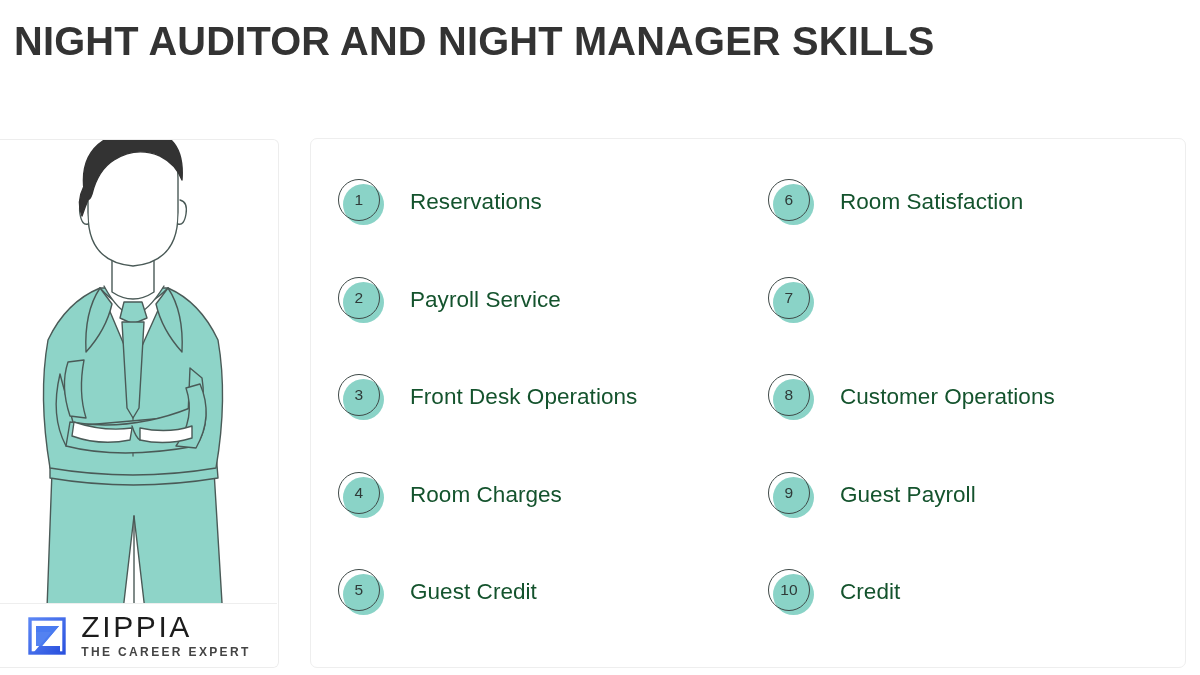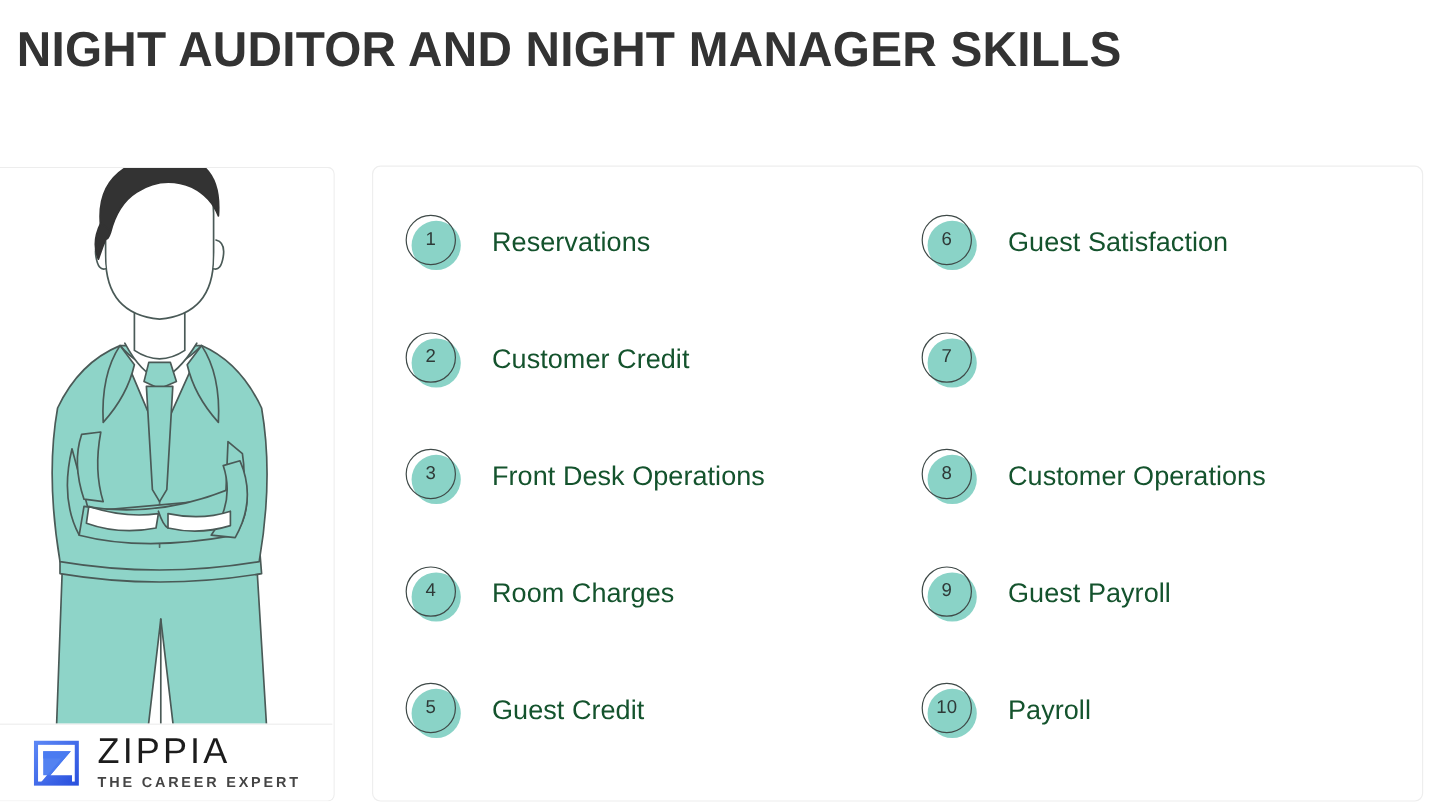--- a/index.html
+++ b/index.html
@@ -264,31 +264,31 @@
       <span class="skill-label">Reservations</span>
     </div>
 
     <div class="skill-item">
       <span class="badge-wrap">
         <span class="badge-blob"></span>
         <span class="badge-ring">
           <span class="badge-num">6</span>
         </span>
       </span>
-      <span class="skill-label">Guest Satisfaction</span>
+      <span class="skill-label">Room Satisfaction</span>
     </div>
 
     <div class="skill-item">
       <span class="badge-wrap">
         <span class="badge-blob"></span>
         <span class="badge-ring">
           <span class="badge-num">2</span>
         </span>
       </span>
-      <span class="skill-label">Customer Credit</span>
+      <span class="skill-label">Payroll Service</span>
     </div>
 
     <div class="skill-item">
       <span class="badge-wrap">
         <span class="badge-blob"></span>
         <span class="badge-ring">
           <span class="badge-num">7</span>
         </span>
       </span>
     </div>
@@ -343,17 +343,17 @@
       <span class="skill-label">Guest Credit</span>
     </div>
 
     <div class="skill-item">
       <span class="badge-wrap">
         <span class="badge-blob"></span>
         <span class="badge-ring">
           <span class="badge-num">10</span>
         </span>
       </span>
-      <span class="skill-label">Payroll</span>
+      <span class="skill-label">Credit</span>
     </div>
 
   </div>
 </div>
 
 </body></html>

